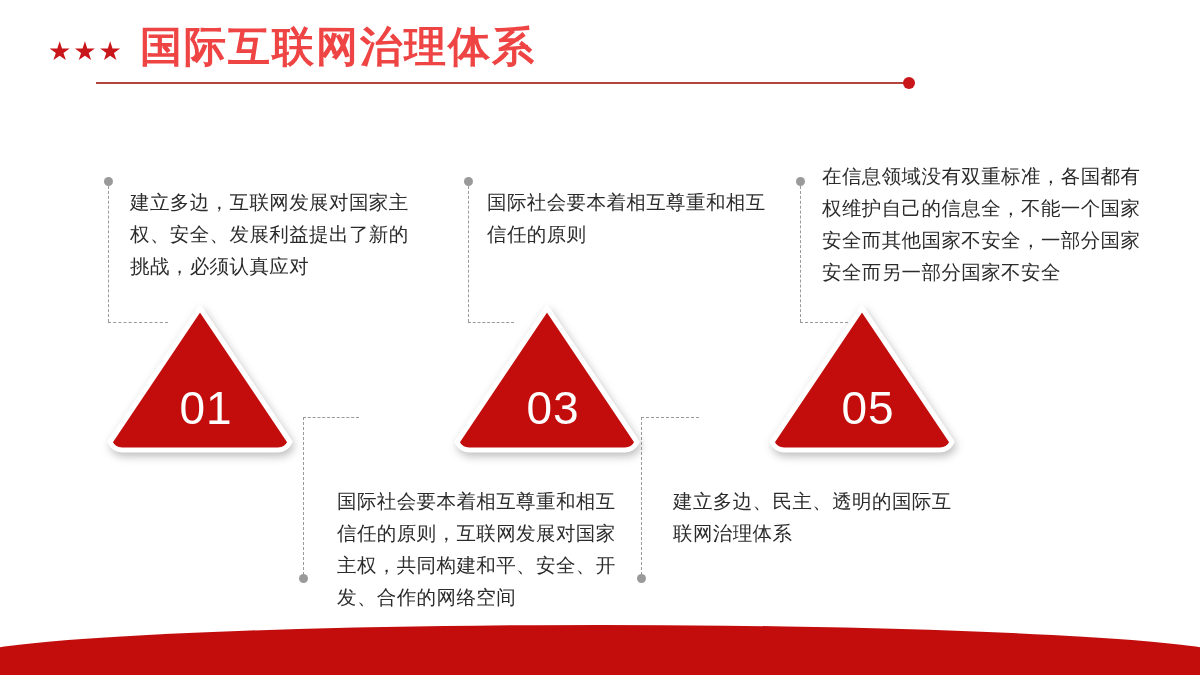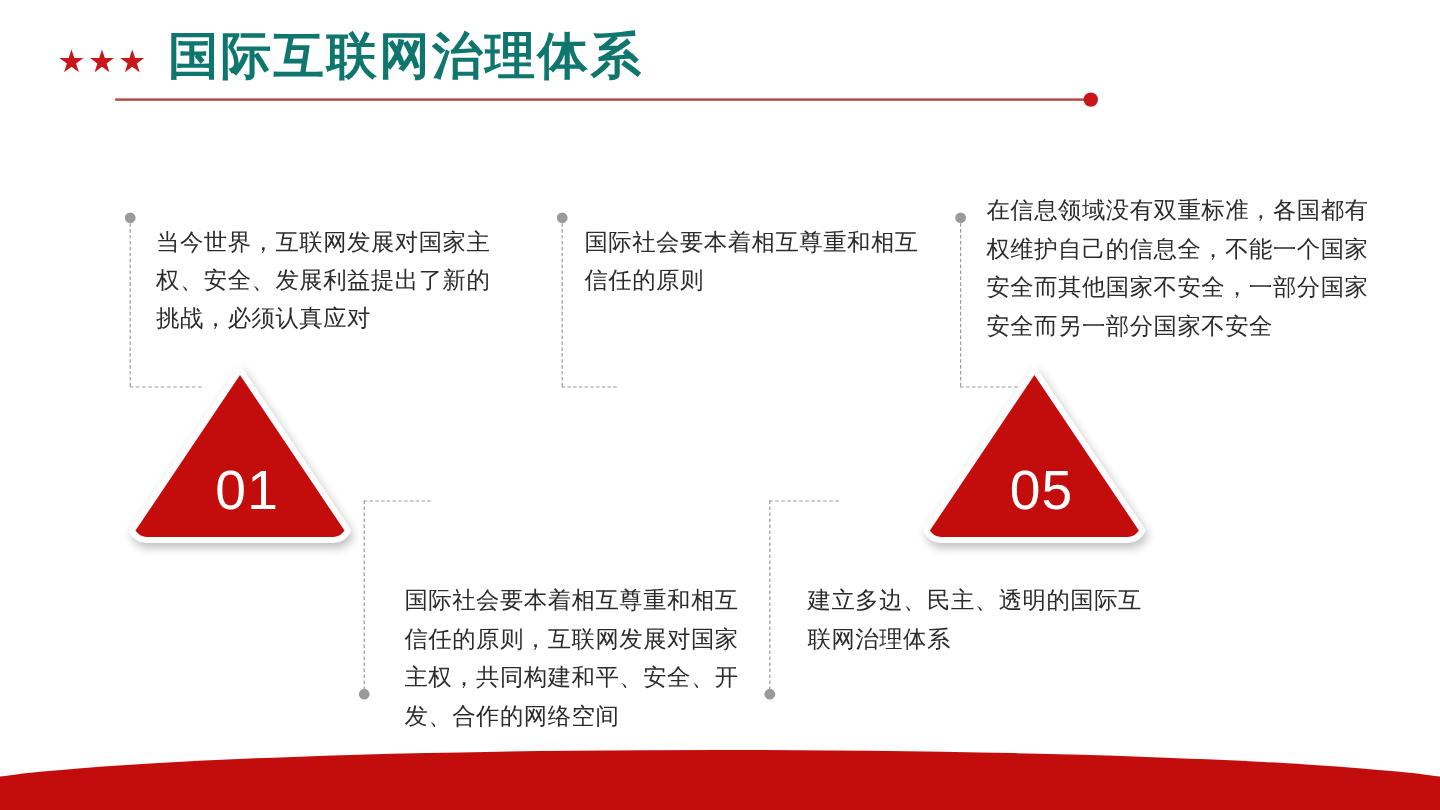--- a/index.html
+++ b/index.html
@@ -39,21 +39,21 @@
     color: #c9161a;
     line-height: 1;
     user-select: none;
   }
   .title {
     position: absolute;
     left: 140px;
     top: 22px;
     font-size: 42px;
     font-weight: 700;
-    color: #0f766e;
+    color: #ef4444;
     letter-spacing: 2px;
     line-height: 1.2;
     white-space: nowrap;
   }
   .title-rule {
     position: absolute;
     left: 96px;
     top: 82px;
     width: 813px;
     height: 2px;
@@ -169,30 +169,36 @@
   </div>
 
   <div class="tri" style="left:100px; top:300px;">
     <svg width="200" height="156" viewBox="0 0 200 156">
       <path d="M100 8 L190 142 A14 14 0 0 1 178 150 L22 150 A14 14 0 0 1 10 142 Z" fill="#c30d0d" stroke="#ffffff" stroke-width="5" stroke-linejoin="round" stroke-linecap="round"></path>
       <text class="num" x="106" y="124" text-anchor="middle">01</text>
     </svg>
   </div>
 
 
+  <div class="tri" style="left:447px; top:300px;">
+    <svg width="200" height="156" viewBox="0 0 200 156">
+      <path d="M100 8 L190 142 A14 14 0 0 1 178 150 L22 150 A14 14 0 0 1 10 142 Z" fill="#c30d0d" stroke="#ffffff" stroke-width="5" stroke-linejoin="round" stroke-linecap="round"></path>
+      <text class="num" x="106" y="124" text-anchor="middle">03</text>
+    </svg>
+  </div>
 
 
   <div class="tri" style="left:762px; top:300px;">
     <svg width="200" height="156" viewBox="0 0 200 156">
       <path d="M100 8 L190 142 A14 14 0 0 1 178 150 L22 150 A14 14 0 0 1 10 142 Z" fill="#c30d0d" stroke="#ffffff" stroke-width="5" stroke-linejoin="round" stroke-linecap="round"></path>
       <text class="num" x="106" y="124" text-anchor="middle">05</text>
     </svg>
   </div>
 
-  <div class="txt" style="left:130px; top:186px; width:290px;">当今世界，互联网发展对国家主权、安全、发展利益提出了新的挑战，必须认真应对</div>
+  <div class="txt" style="left:130px; top:186px; width:290px;">建立多边，互联网发展对国家主权、安全、发展利益提出了新的挑战，必须认真应对</div>
 
   <div class="txt" style="left:337px; top:485px; width:290px;">国际社会要本着相互尊重和相互信任的原则，互联网发展对国家主权，共同构建和平、安全、开发、合作的网络空间</div>
 
   <div class="txt" style="left:487px; top:186px; width:280px;">国际社会要本着相互尊重和相互信任的原则</div>
 
   <div class="txt" style="left:673px; top:485px; width:290px;">建立多边、民主、透明的国际互联网治理体系</div>
 
   <div class="txt" style="left:822px; top:160px; width:320px;">在信息领域没有双重标准，各国都有权维护自己的信息全，不能一个国家安全而其他国家不安全，一部分国家安全而另一部分国家不安全</div>
 
   <div class="footer-band"></div>

